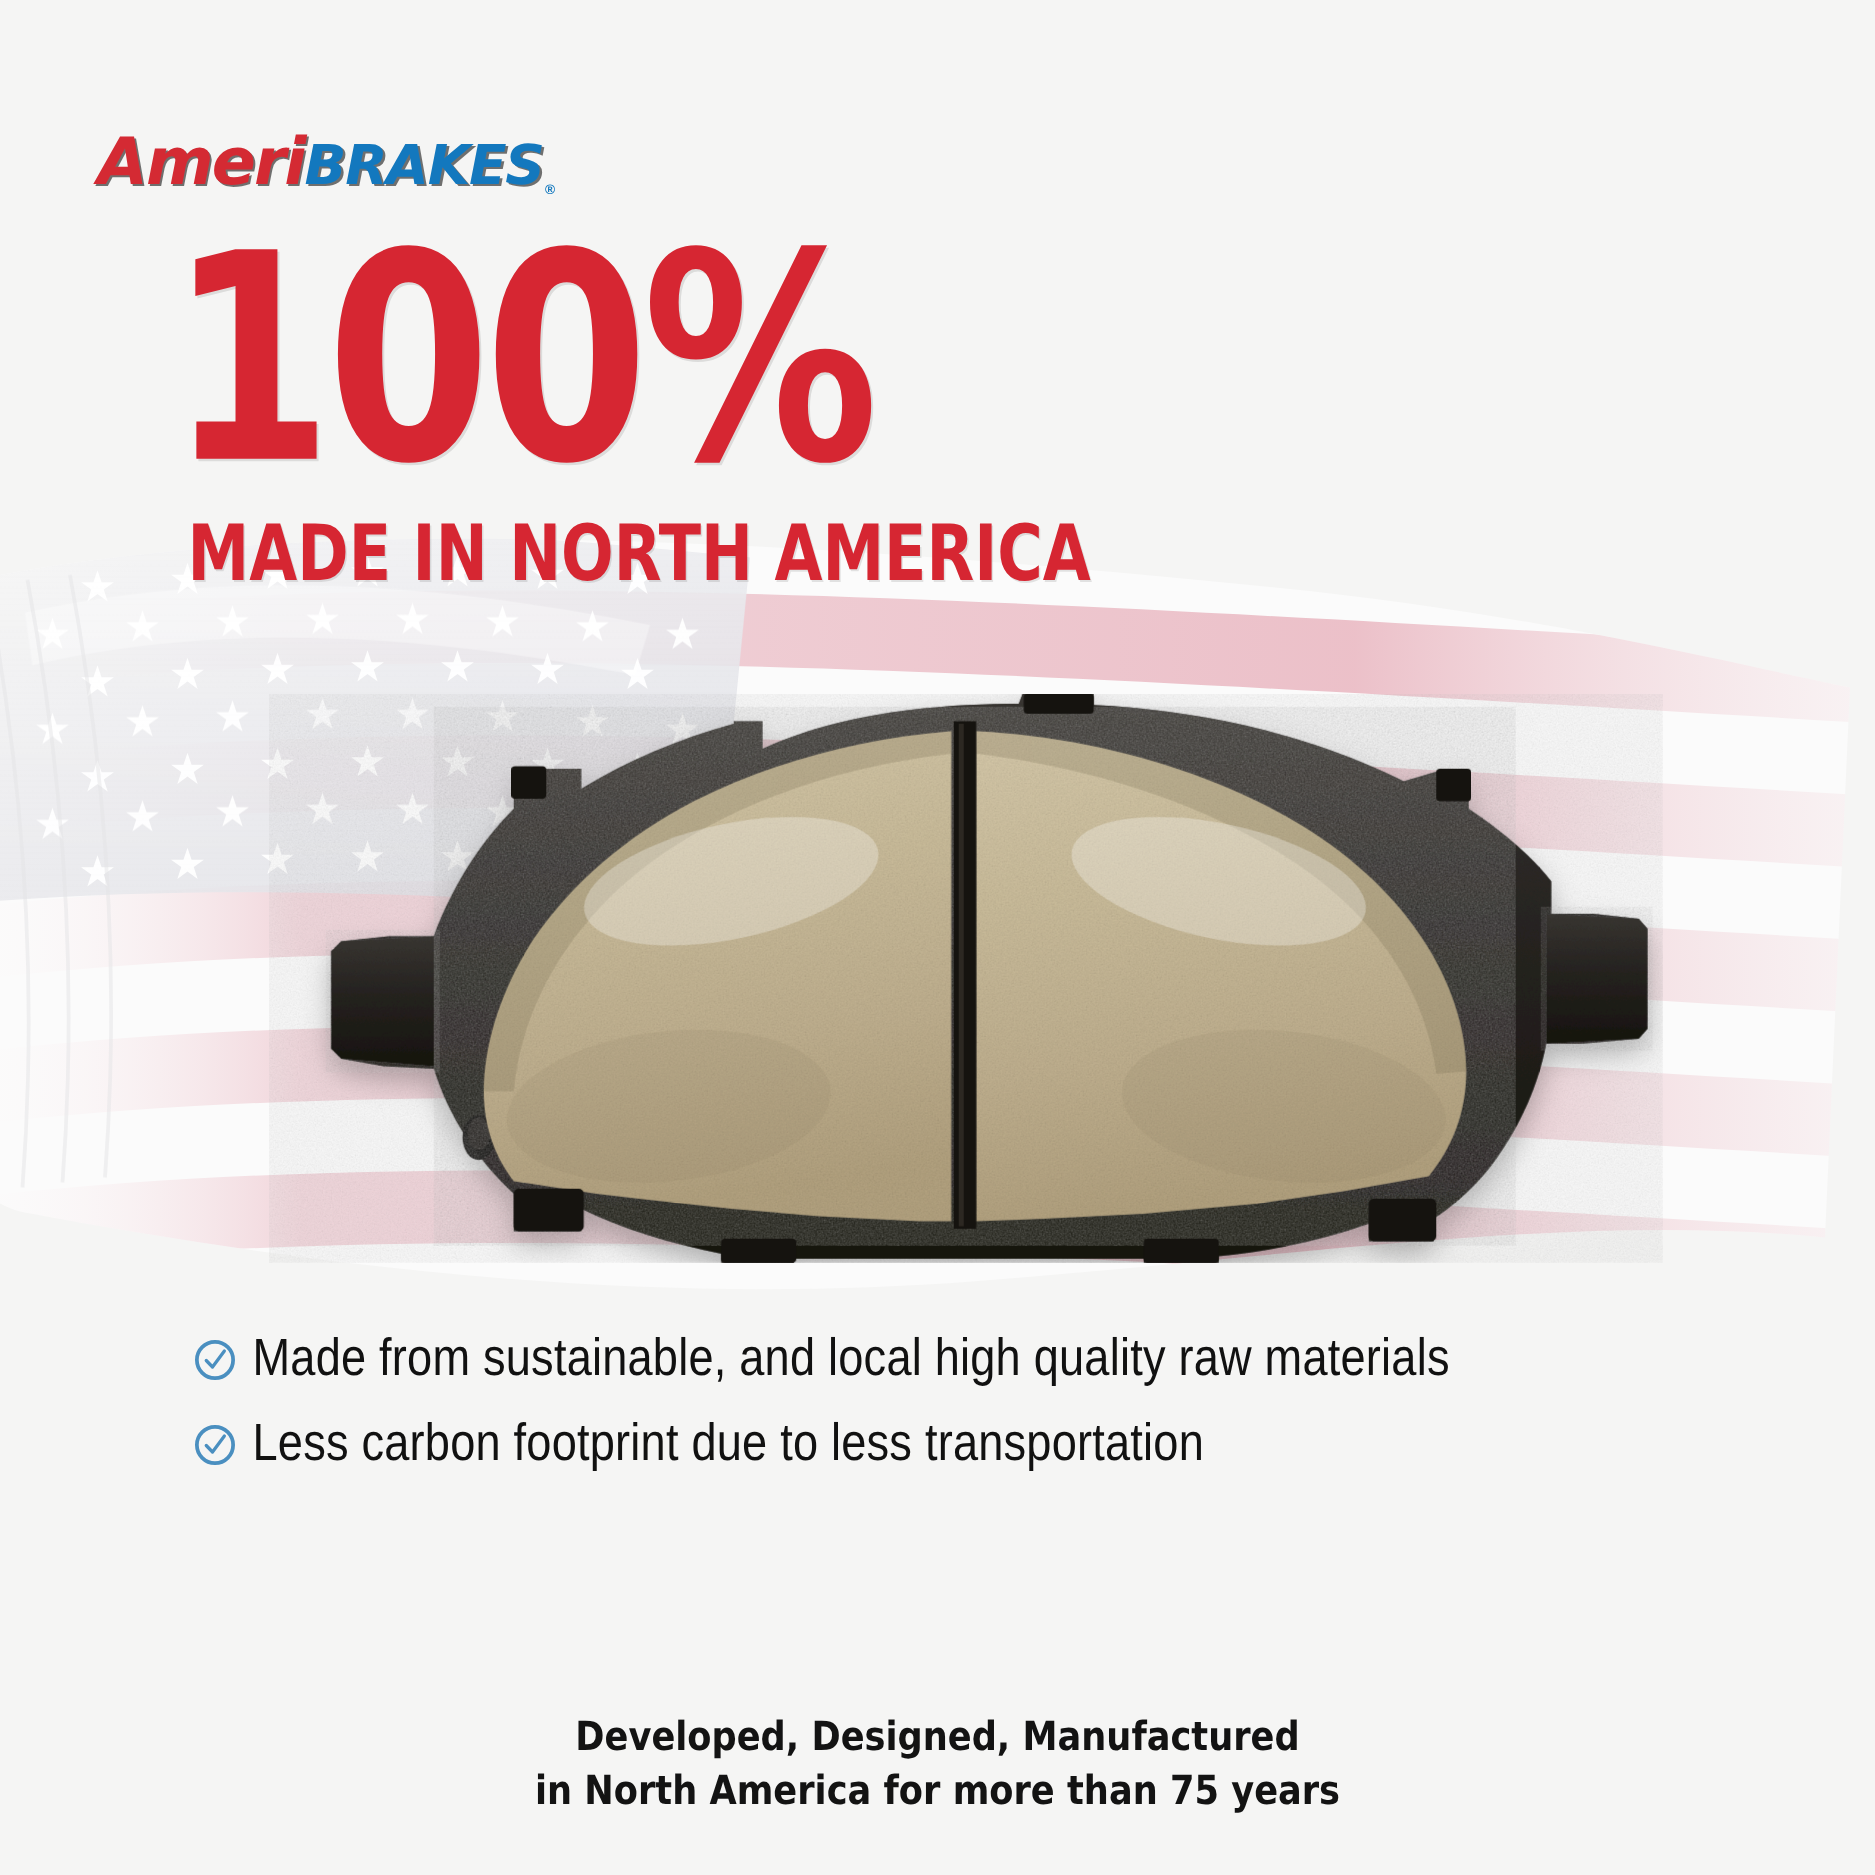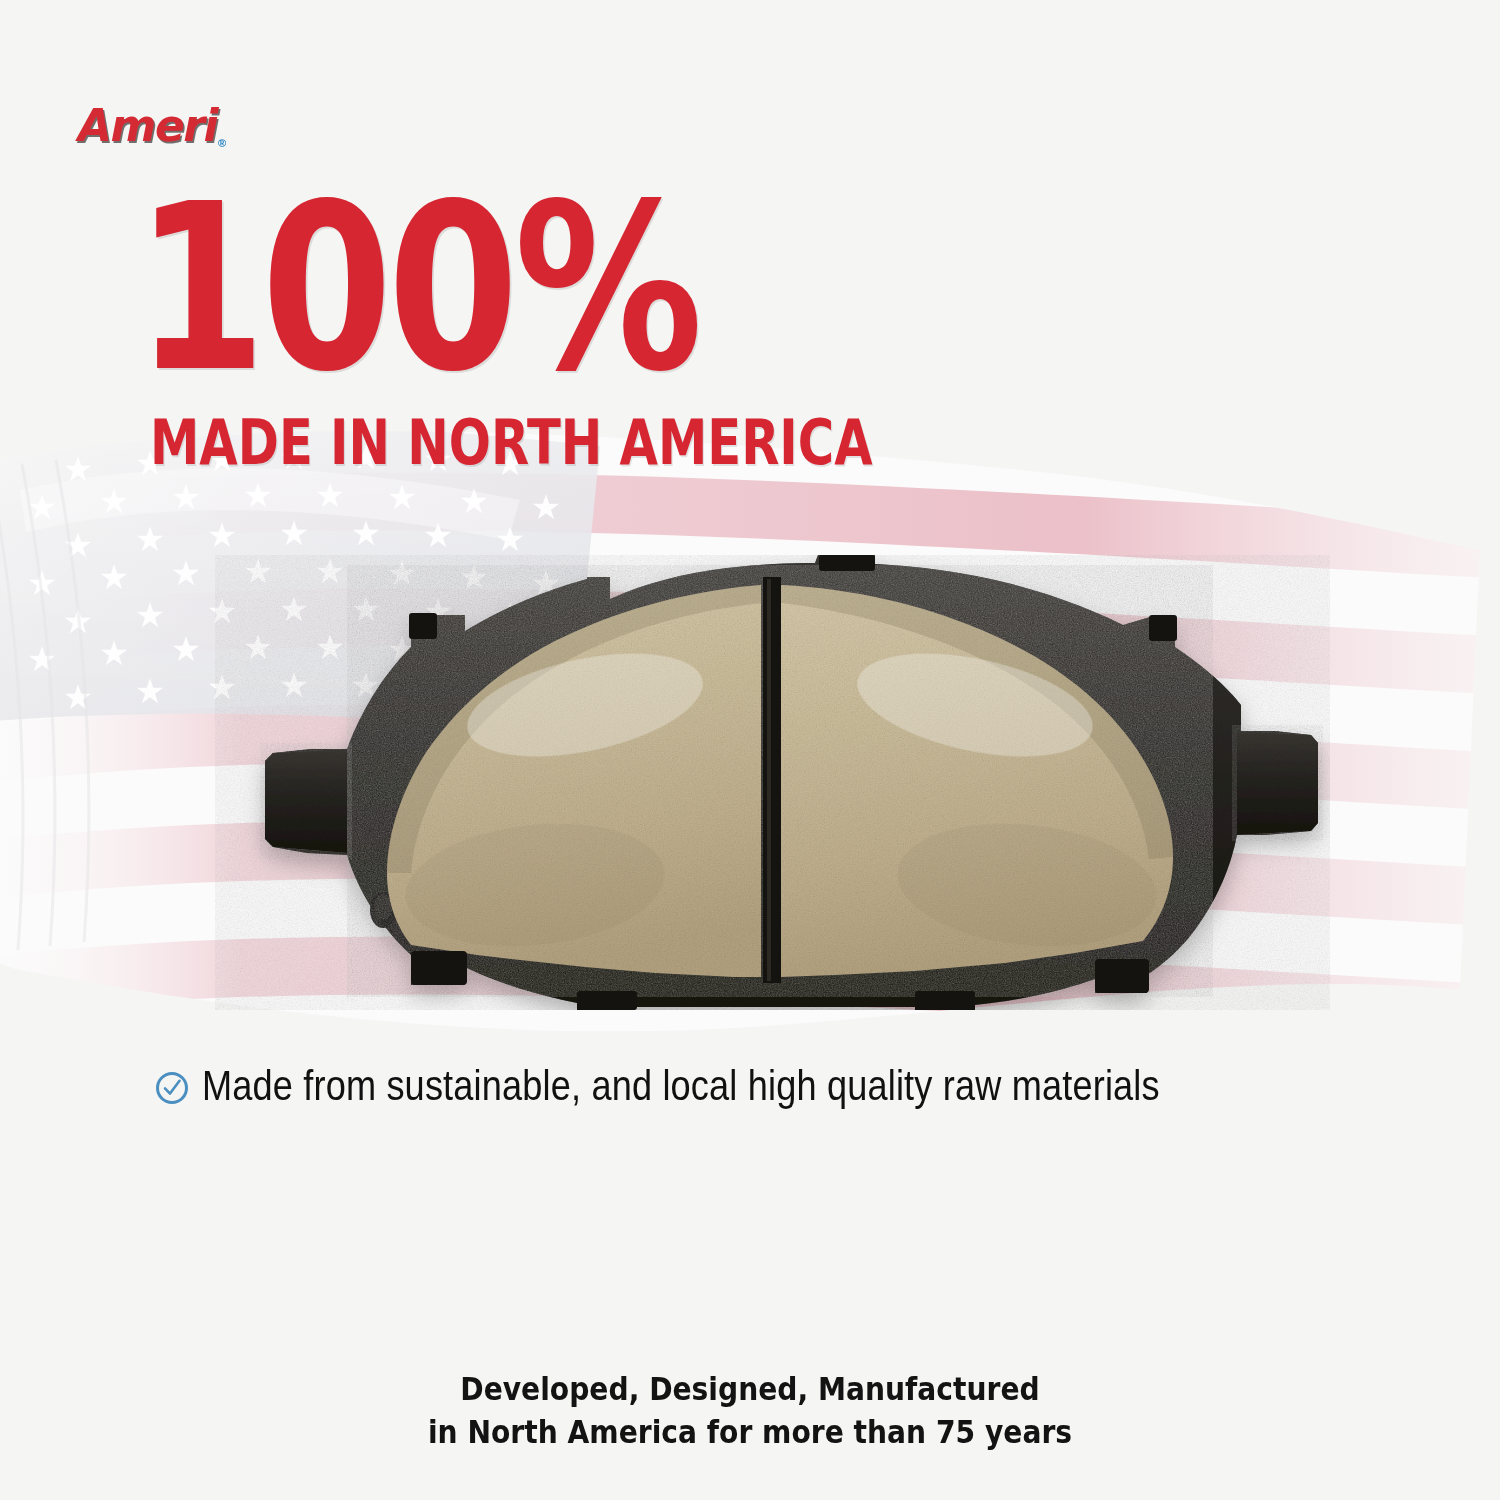--- a/index.html
+++ b/index.html
@@ -16,21 +16,21 @@
     position:absolute; left:78px; top:100px;
     display:flex; align-items:baseline;
     letter-spacing:-1px;
     white-space:nowrap;
     z-index:40;
   }
   #brand-logo .ameri{
     font-family:"DejaVu Sans", sans-serif;
     font-weight:bold;
     font-style:italic;
-    font-size:44px;
+    font-size:52px;
     color:#D42A33;
     text-shadow:1.5px 1.5px 0 rgba(0,0,0,.55);
     letter-spacing:-1.5px;
   }
   #brand-logo .brakes{
     font-family:"DejaVu Sans", sans-serif;
     font-weight:bold;
     font-style:italic;
     font-size:44px;
     color:#1378BE;
@@ -261,20 +261,21 @@
     <g opacity=".5" stroke="#e4e4e6" stroke-width="3" fill="none">
       <path d="M30,40 C60,200 70,360 58,520"></path>
       <path d="M62,34 C92,196 102,356 90,516"></path>
       <path d="M96,30 C126,192 136,352 124,512"></path>
     </g>
   </svg>
 </div>
 
 <div id="brand-logo">
   <span class="ameri">Ameri</span>
+  <span class="brakes">BRAKES</span>
   <span class="reg">®</span>
 </div>
 
 <div id="headline-block">
   <div id="headline-percent">100%</div>
   <div id="headline-sub">MADE IN NORTH AMERICA</div>
 </div>
 
 <div id="brake-pad-image">
   <svg viewBox="0 0 1115 455" aria-hidden="true">
@@ -401,20 +402,29 @@
     <span class="feature-check">
       <svg width="36" height="36" viewBox="0 0 36 36">
         <circle cx="18" cy="18" r="14.5" fill="none" stroke="#4A8FC0" stroke-width="3"></circle>
         <path d="M11 18.4 L16 23.6 L25.5 10.8" fill="none" stroke="#4A8FC0" stroke-width="2.6" stroke-linecap="round" stroke-linejoin="round"></path>
       </svg>
     </span>
     <span class="feature-text">Made from sustainable, and local high quality raw materials</span>
   </div>
 
 
+  <div class="feature-row">
+    <span class="feature-check">
+      <svg width="36" height="36" viewBox="0 0 36 36">
+        <circle cx="18" cy="18" r="14.5" fill="none" stroke="#4A8FC0" stroke-width="3"></circle>
+        <path d="M11 18.4 L16 23.6 L25.5 10.8" fill="none" stroke="#4A8FC0" stroke-width="2.6" stroke-linecap="round" stroke-linejoin="round"></path>
+      </svg>
+    </span>
+    <span class="feature-text">Less carbon footprint due to less transportation</span>
+  </div>
 
 
 </div>
 
 <div id="footer-block">
   <div class="footer-line">Developed, Designed, Manufactured</div>
   <div class="footer-line">in North America for more than 75 years</div>
 </div>
 
 </body></html>

